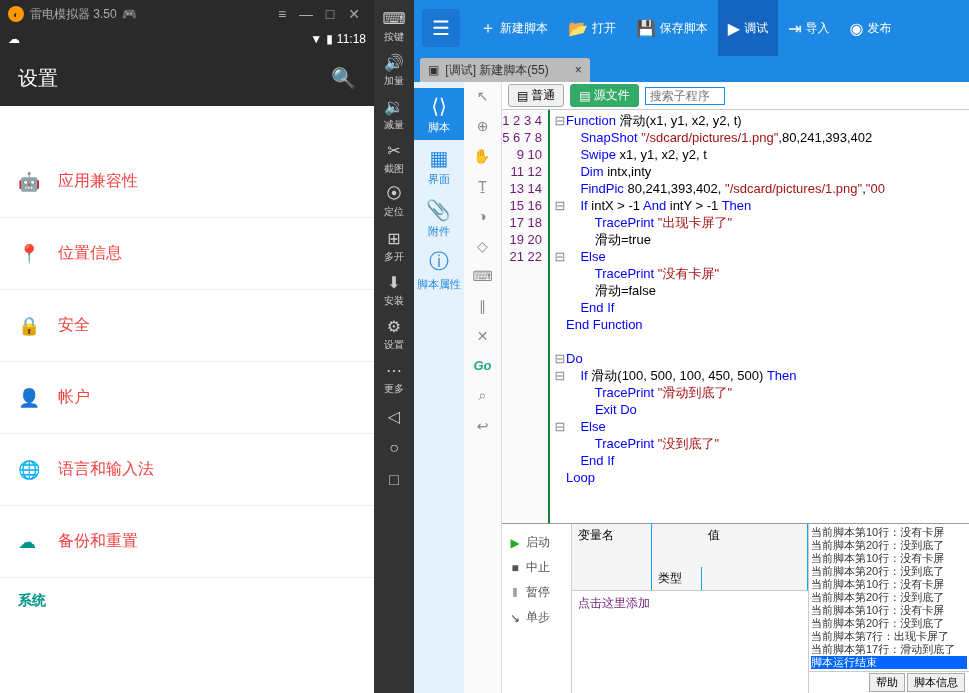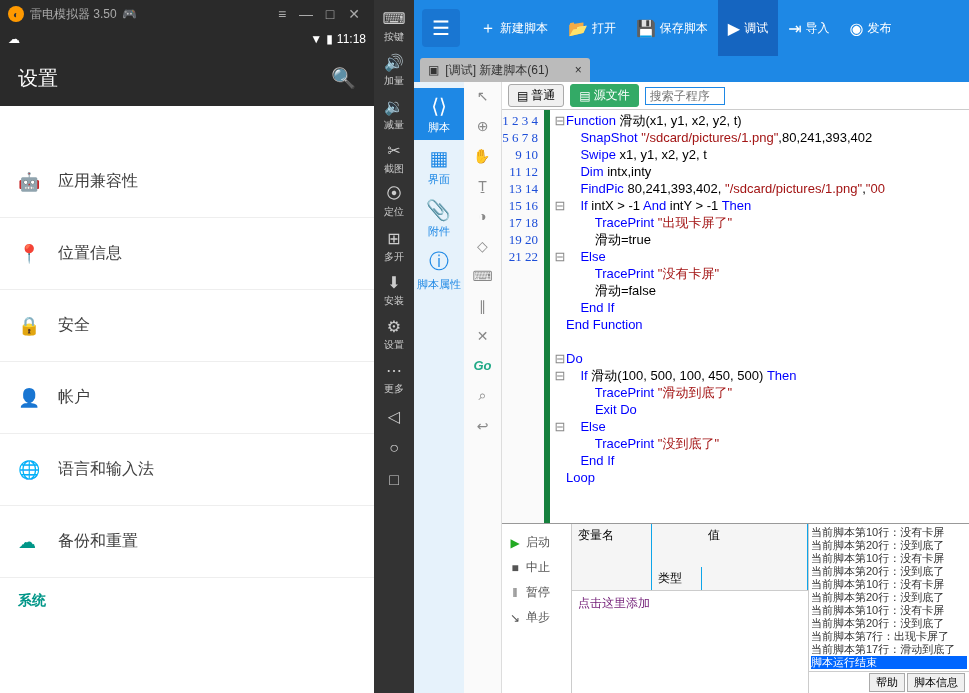--- a/index.html
+++ b/index.html
@@ -11,21 +11,21 @@
 .emu-title .logo { width:16px; height:16px; border-radius:50%; background:#f90; margin-right:6px; display:flex; align-items:center; justify-content:center; font-size:10px; color:#333;}
 .emu-title .sp { flex:1; }
 .emu-title .wbtn { width:24px; text-align:center; cursor:pointer; font-size:14px; }
 .statusbar { height:22px; background:#2a2a2a; color:#fff; display:flex; align-items:center; justify-content:space-between; padding:0 8px; font-size:12px; }
 .statusbar .right { display:flex; align-items:center; gap:4px; }
 .settings-hdr { height:56px; background:#2a2a2a; color:#fff; display:flex; align-items:center; justify-content:space-between; padding:0 18px; font-size:20px; }
 .list { flex:1; overflow:hidden; background:#fff; }
 .section { color:#009688; font-size:14px; padding:14px 18px 6px; font-weight:bold; }
 .row { height:72px; display:flex; align-items:center; padding:0 18px; border-bottom:1px solid #eee; cursor:pointer; }
 .row .ic { width:40px; color:#009688; font-size:18px; }
-.row .lbl { font-size:16px; color:#404040; }
+.row .lbl { font-size:16px; color:#ef4444; }
 .row.partial { height:40px; border-bottom:none; }
 
 
 .emu-tools { width:40px; background:#333; display:flex; flex-direction:column; align-items:center; padding-top:4px; color:#ccc; }
 .tool { width:40px; height:44px; display:flex; flex-direction:column; align-items:center; justify-content:center; font-size:10px; cursor:pointer; gap:2px;}
 .tool .ti { font-size:16px; }
 .tool.short { height:32px; }
 
 
 .ide { flex:1; display:flex; flex-direction:column; background:#fff; min-width:0;}
@@ -44,21 +44,21 @@
 .ln-item .li { font-size:20px; }
 .iconcol { width:38px; background:#fafafa; border-right:1px solid #ddd; display:flex; flex-direction:column; align-items:center; padding-top:6px; gap:14px; color:#888; font-size:14px;}
 .iconcol span { cursor:pointer; }
 .go { color:#2a8; font-style:italic; font-weight:bold; font-size:13px;}
 .main { flex:1; display:flex; flex-direction:column; min-width:0;}
 .subtool { height:28px; border-bottom:1px solid #ccc; display:flex; align-items:center; padding-left:6px; gap:6px; font-size:12px;}
 .subbtn { padding:2px 8px; border:1px solid #aaa; border-radius:3px; cursor:pointer; display:flex; align-items:center; gap:3px; background:#f0f0f0;}
 .subbtn.src { background:#3a6; color:#fff; border-color:#3a6;}
 .searchbox { border:1px solid #1e88e5; color:#b91c1c; padding:1px 4px; font-size:12px; width:80px;}
 .editor { flex:1; display:flex; font-family:Consolas,monospace; font-size:13px; overflow:hidden; background:#fff; min-height:0;}
-.gutter { width:48px; text-align:right; color:#1d4ed8; padding-right:6px; border-right:6px solid #15803d; background:#fafafa; line-height:17px; padding-top:2px;font-family:Liberation Serif, serif;}
+.gutter { width:48px; text-align:right; color:#701a75; padding-right:6px; border-right:2px solid #15803d; background:#fafafa; line-height:17px; padding-top:2px;}
 .code { flex:1; padding-left:4px; line-height:17px; white-space:pre; overflow:hidden; padding-top:2px;}
 .kw { color:#00f; }
 .fn { color:#00f; }
 .str { color:#a31515; }
 .fold { color:#888; display:inline-block; width:12px; text-align:center;}
 .bottom { height:170px; border-top:1px solid #999; display:flex; font-size:12px;}
 .dbgbtns { width:70px; border-right:1px solid #ccc; padding:6px 4px;}
 .dbgbtn { display:flex; align-items:center; gap:4px; padding:4px 2px; cursor:pointer; color:#555;}
 .dbgbtn .di { width:14px; text-align:center;}
 .dbgbtn.start .di { color:#2a2; }
@@ -201,21 +201,21 @@
         <span>导入</span>
       </div>
     <div class="ide-btn">
         <span class="bi">◉</span>
         <span>发布</span>
       </div>
   </div>
   <div class="tabbar">
     <div class="tab">
       <span>▣</span>
-      <span>[调试]  新建脚本(61)</span>
+      <span>[调试]  新建脚本(55)</span>
       <span class="x">×</span>
     </div>
   </div>
   <div class="ide-body">
     <div class="leftnav">
       <div class="ln-item active">
           <span class="li">⟨⟩</span>
           <span>脚本</span>
         </div>
       <div class="ln-item">

